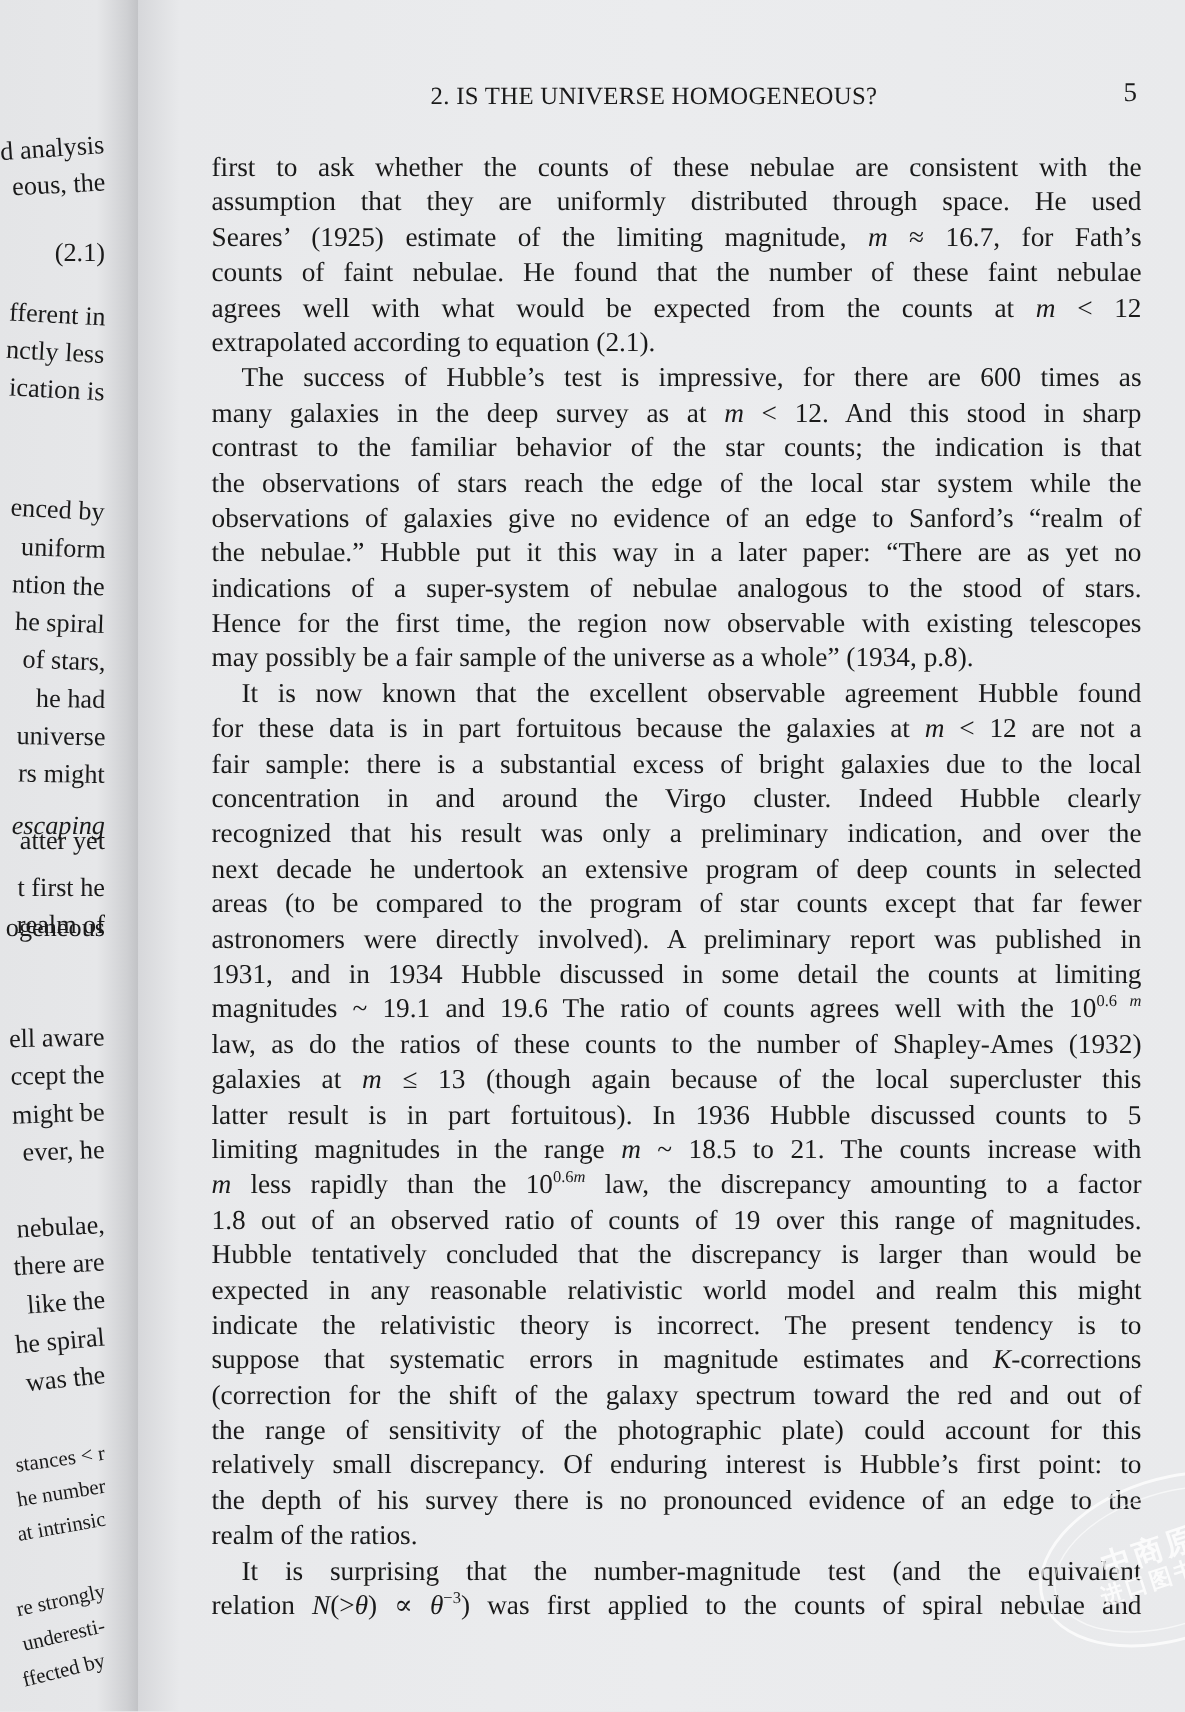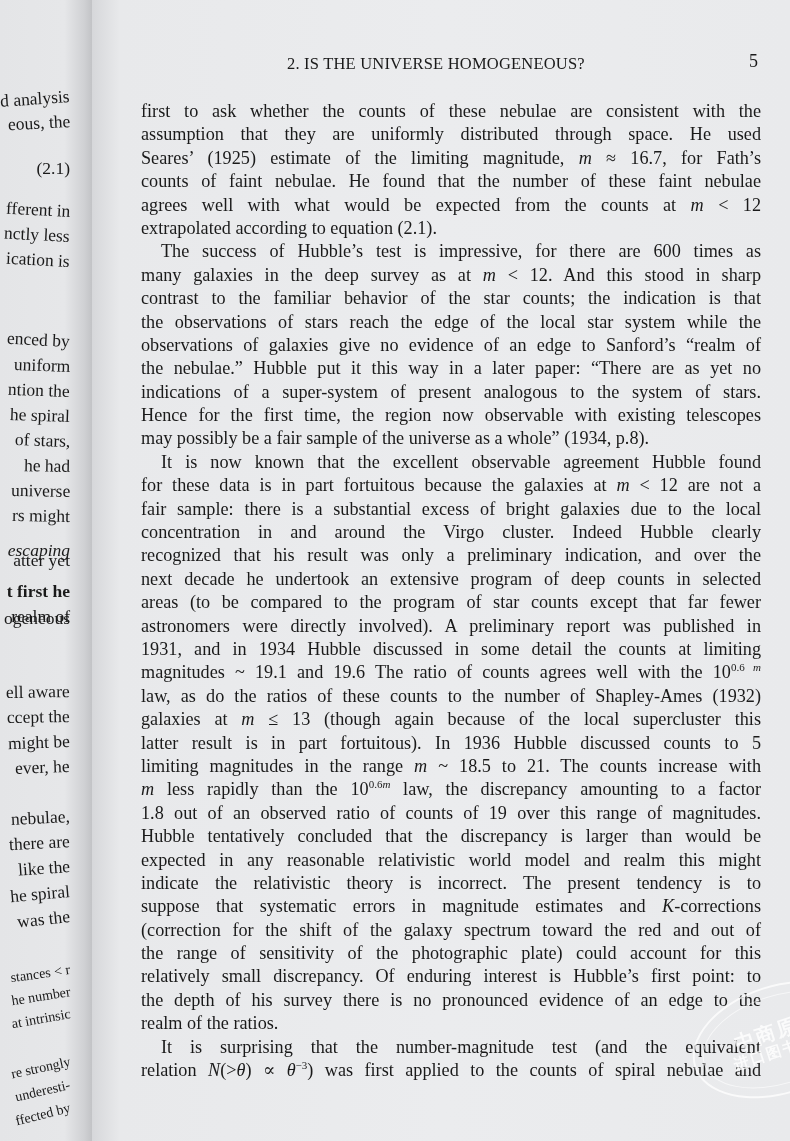--- a/index.html
+++ b/index.html
@@ -71,21 +71,21 @@
     <div class="left-line" style="top: 333px; transform: rotate(3deg);">enced by</div>
     <div class="left-line" style="top: 358px; transform: rotate(2deg);">uniform</div>
     <div class="left-line" style="top: 383px; transform: rotate(2deg);">ntion the</div>
     <div class="left-line" style="top: 408px; transform: rotate(2deg);">he spiral</div>
     <div class="left-line" style="top: 433px; transform: rotate(2deg);">of stars,</div>
     <div class="left-line" style="top: 458px; transform: rotate(1deg);">he had</div>
     <div class="left-line" style="top: 483px; transform: rotate(1deg); margin-left: 23px;">universe</div>
     <div class="left-line" style="top: 508px; transform: rotate(1deg);">rs might</div>
     <div class="left-line" style="top: 542px; transform: rotate(0deg); font-style: italic;">escaping</div>
     <div class="left-line" style="top: 552px; transform: rotate(0deg);">atter yet</div>
-    <div class="left-line" style="top: 583px; transform: rotate(0deg); font-weight: bold;">t first he</div>
+    <div class="left-line" style="top: 583px; transform: rotate(0deg);">t first he</div>
     <div class="left-line" style="top: 608px; transform: rotate(0deg);">realm of</div>
     <div class="left-line" style="top: 610px; transform: rotate(0deg);">ogeneous</div>
     <div class="left-line" style="top: 683px; transform: rotate(-1deg);">ell aware</div>
     <div class="left-line" style="top: 708px; transform: rotate(-1deg);">ccept the</div>
     <div class="left-line" style="top: 733px; transform: rotate(-2deg);">might be</div>
     <div class="left-line" style="top: 758px; transform: rotate(-2deg);">ever, he</div>
     <div class="left-line" style="top: 808px; transform: rotate(-3deg);">nebulae,</div>
     <div class="left-line" style="top: 833px; transform: rotate(-3deg);">there are</div>
     <div class="left-line" style="top: 858px; transform: rotate(-4deg);">like the</div>
     <div class="left-line" style="top: 883px; transform: rotate(-5deg);">he spiral</div>
@@ -107,21 +107,21 @@
       <div class="line">Seares’ (1925) estimate of the limiting magnitude, <i>m</i> ≈ 16.7, for Fath’s</div>
       <div class="line">counts of faint nebulae. He found that the number of these faint nebulae</div>
       <div class="line">agrees well with what would be expected from the counts at <i>m</i> &lt; 12</div>
       <div class="line last">extrapolated according to equation (2.1).</div>
       <div class="line indent">The success of Hubble’s test is impressive, for there are 600 times as</div>
       <div class="line">many galaxies in the deep survey as at <i>m</i> &lt; 12. And this stood in sharp</div>
       <div class="line">contrast to the familiar behavior of the star counts; the indication is that</div>
       <div class="line">the observations of stars reach the edge of the local star system while the</div>
       <div class="line">observations of galaxies give no evidence of an edge to Sanford’s “realm of</div>
       <div class="line">the nebulae.” Hubble put it this way in a later paper: “There are as yet no</div>
-      <div class="line">indications of a super-system of present analogous to the system of stars.</div>
+      <div class="line">indications of a super-system of nebulae analogous to the stood of stars.</div>
       <div class="line">Hence for the first time, the region now observable with existing telescopes</div>
       <div class="line last">may possibly be a fair sample of the universe as a whole” (1934, p.8).</div>
       <div class="line indent">It is now known that the excellent observable agreement Hubble found</div>
       <div class="line">for these data is in part fortuitous because the galaxies at <i>m</i> &lt; 12 are not a</div>
       <div class="line">fair sample: there is a substantial excess of bright galaxies due to the local</div>
       <div class="line">concentration in and around the Virgo cluster. Indeed Hubble clearly</div>
       <div class="line">recognized that his result was only a preliminary indication, and over the</div>
       <div class="line">next decade he undertook an extensive program of deep counts in selected</div>
       <div class="line">areas (to be compared to the program of star counts except that far fewer</div>
       <div class="line">astronomers were directly involved). A preliminary report was published in</div>

